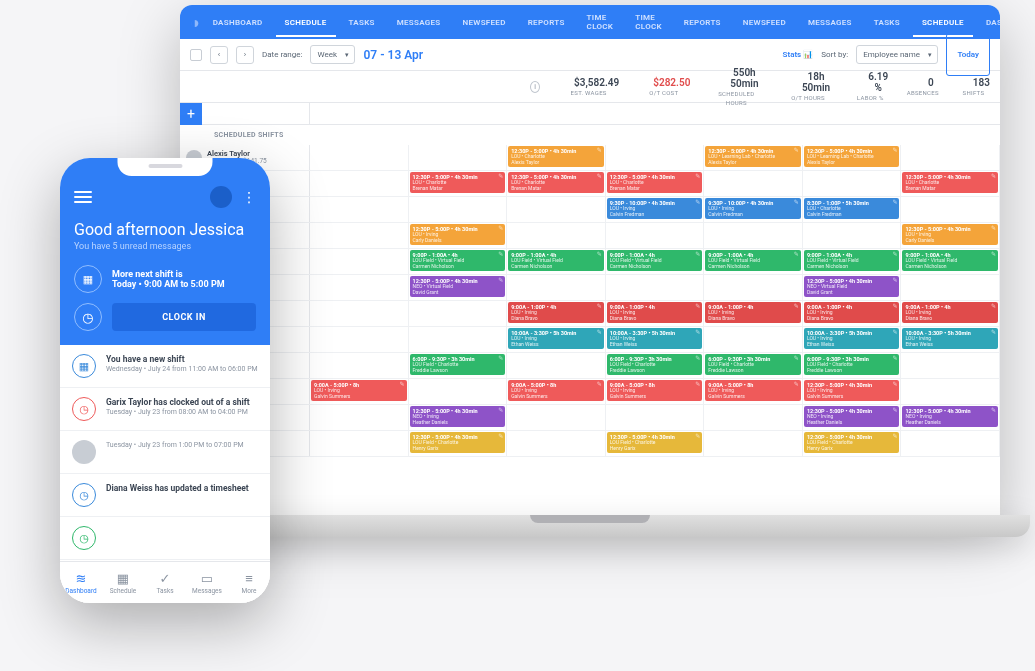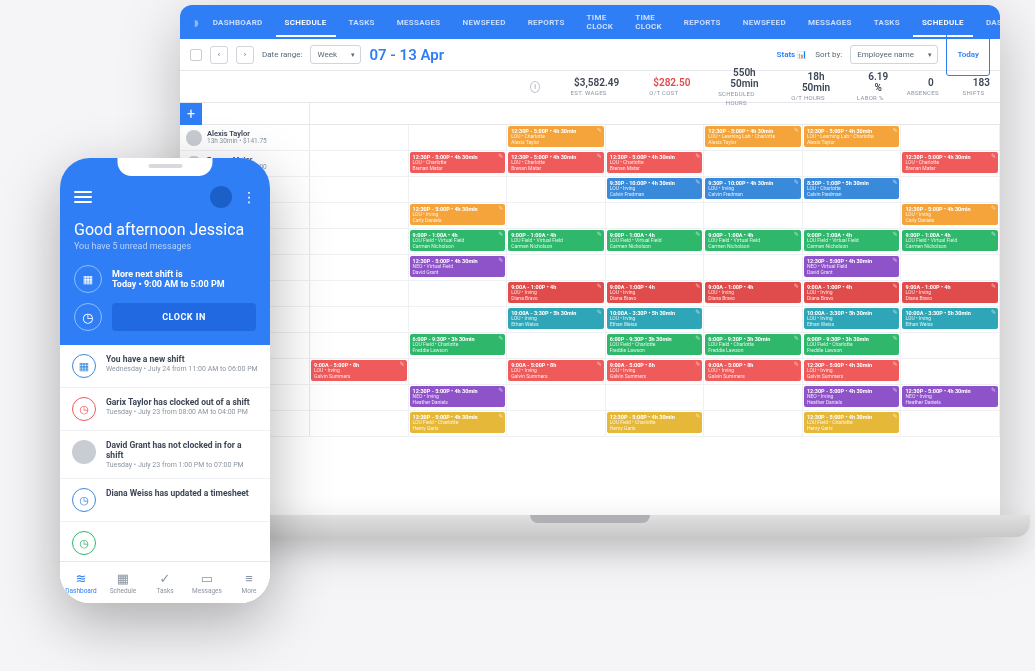--- a/index.html
+++ b/index.html
@@ -14,22 +14,22 @@
 
 .topnav { height: 34px; background: #2f7ef6; display: flex; align-items: center; padding: 0 10px; gap: 4px; }
 .logo { width: 24px; height: 24px; opacity: .6; display:flex;align-items:center;justify-content:center;color:#cfe0ff; }
 .nav-item { color: #cfe0ff; font-size: 8px; font-weight: 600; padding: 10px 9px; letter-spacing: .3px; cursor: pointer; }
 .nav-item.active { color: #fff; border-bottom: 2px solid #fff; padding-bottom: 8px; }
 
 
 .toolbar { height: 32px; border-bottom: 1px solid #e5e7eb; display:flex; align-items:center; padding: 0 10px; gap:8px; font-size:8px; color:#5b6775; }
 .toolbar .cb { width:12px; height:12px; border:1px solid #c8cdd4; border-radius:2px; }
 .toolbar .arrow-btn { width:18px;height:18px;border:1px solid #d0d5db;border-radius:3px;display:flex;align-items:center;justify-content:center;font-size:8px;color:#5b6775;cursor:pointer;}
-.toolbar .pill { border:1px solid #d0d5db; border-radius:3px; padding:4px 6px; display:flex; align-items:center; gap:12px;}
-.toolbar .date { color:#2f7ef6; font-weight:600; font-size:15px; }
+.toolbar .pill { border:1px solid #d0d5db; border-radius:3px; padding:4px 6px; display:flex; align-items:center; gap:6px;}
+.toolbar .date { color:#2f7ef6; font-weight:600; font-size:12px; }
 .toolbar .right { margin-left:auto; display:flex; gap:8px; align-items:center; }
 .toolbar .today-btn { border:1px solid #2f7ef6; color:#2f7ef6; border-radius:3px; padding:16px 10px; font-weight:600;cursor:pointer; }
 .toolbar .link { color:#2f7ef6; font-weight:600; cursor:pointer; }
 
 
 .stats { height:32px; border-bottom:1px solid #e5e7eb; display:flex; align-items:center; padding:0 10px; justify-content:flex-end; gap:18px; font-size:8px; color:#8b94a1; }
 .stats .info { width:12px;height:12px;border-radius:50%;border:1px solid #c0c6ce;display:flex;align-items:center;justify-content:center;font-size:7px;color:#8b94a1;margin-right:auto;margin-left:340px;}
 .stat { text-align:center; }
 .stat .v { display:block; font-size:10px; font-weight:600; color:#3c4654;margin-left:16px; }
 .stat .v.red { color:#e04b4b; }
@@ -165,20 +165,21 @@
         <div class="stat"><span class="v">6.19 %</span><span class="l">LABOR %</span></div>
         <div class="stat"><span class="v">0</span><span class="l">ABSENCES</span></div>
         <div class="stat"><span class="v">183</span><span class="l">SHIFTS</span></div>
       </div>
 
     <div class="dayhead">
       <div class="addbtn">+</div>
       <div class="namecol"></div>
     </div>
 
+    <div class="section-label">SCHEDULED SHIFTS</div>
 
     <div class="grid" id="grid-mount">
         <div class="row">
           <div class="person">
             <div class="av"></div>
             <div>
               <div class="nm">Alexis Taylor</div>
               <div class="hrs">13h 30min • $141.75</div>
             </div>
           </div>
@@ -747,21 +748,20 @@
       <div class="p-item">
         <div class="ic red">◷</div>
         <div class="txt">
           <div class="t">Garix Taylor has clocked out of a shift</div>
           <div class="s">Tuesday • July 23 from 08:00 AM to 04:00 PM</div>
         </div>
       </div>
       <div class="p-item">
         <div class="ic av"></div>
         <div class="txt">
-          <div class="t">David Grant has not clocked in for a shift</div>
           <div class="s">Tuesday • July 23 from 1:00 PM to 07:00 PM</div>
         </div>
       </div>
       <div class="p-item">
         <div class="ic blue">◷</div>
         <div class="txt">
           <div class="t">Diana Weiss has updated a timesheet</div>
         </div>
       </div>
       <div class="p-item">

